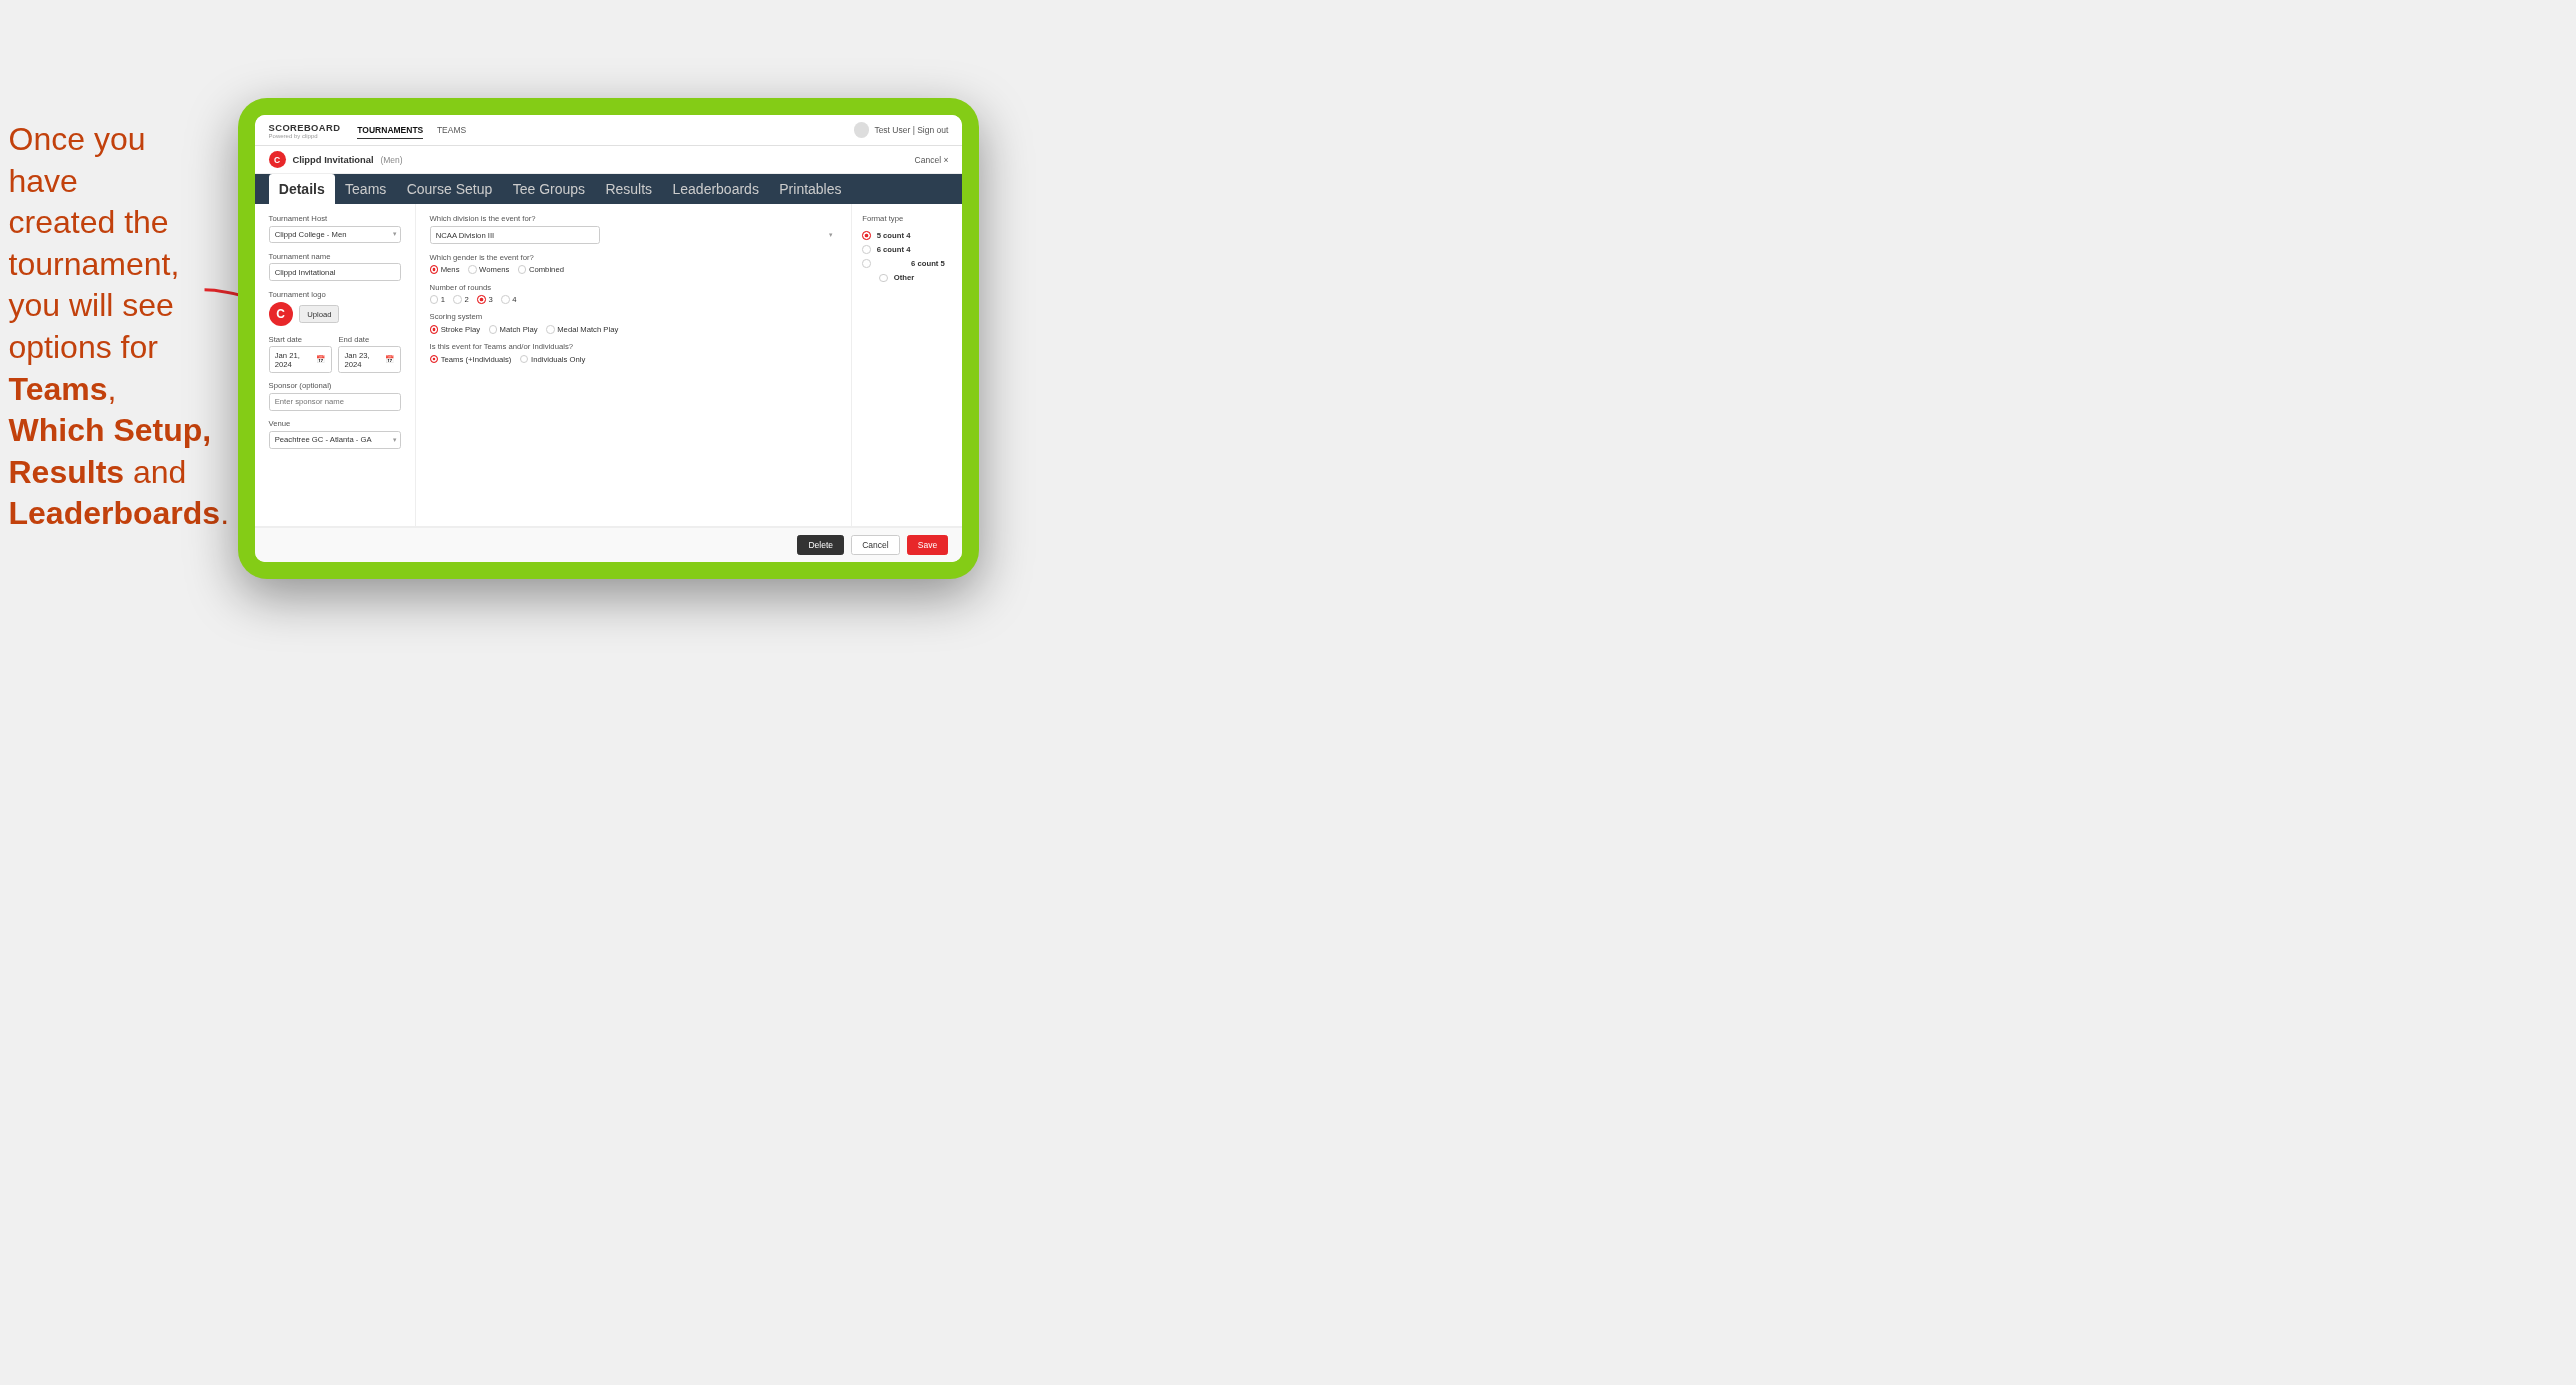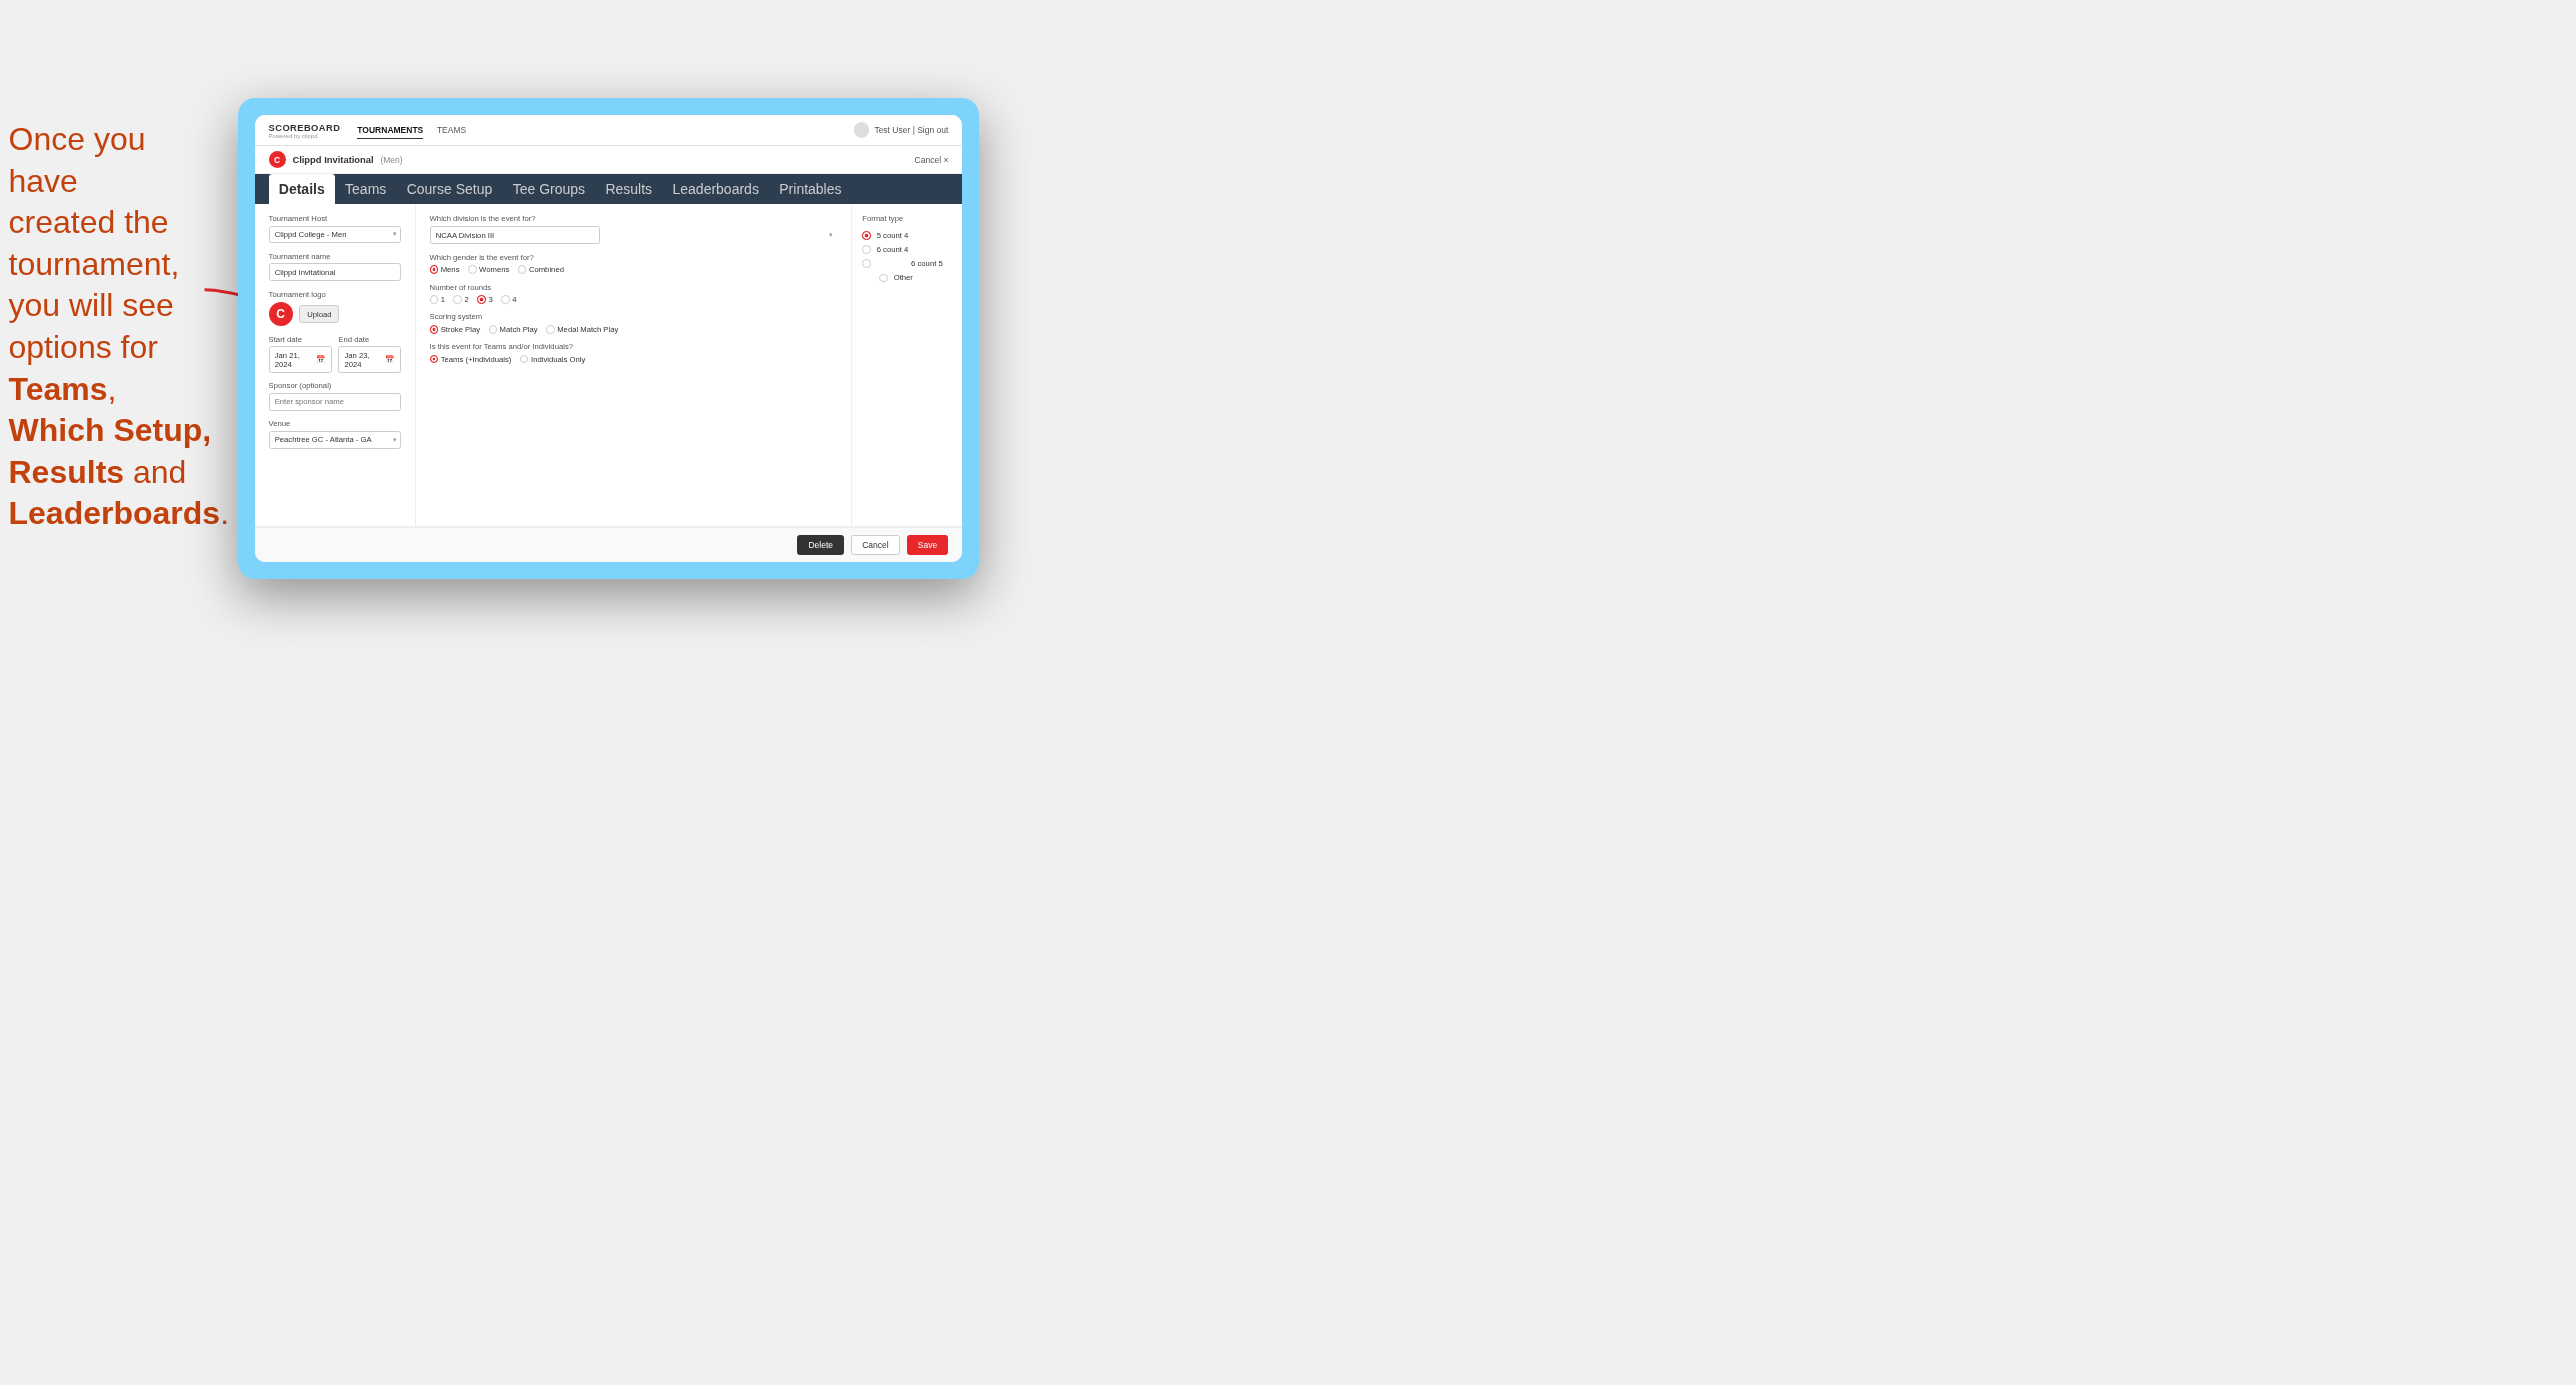--- a/index.html
+++ b/index.html
@@ -38,22 +38,22 @@
       pointer-events: none;
     }
 
     
     .tablet {
       position: absolute;
       left: 238px;
       top: 98px;
       width: 741px;
       height: 481px;
-      background: #7dd3fc;
-      border-radius: 17px;
+      background: #84cc16;
+      border-radius: 29px;
       padding: 17px;
       box-shadow: 0 17px 51px rgba(0,0,0,0.4);
     }
 
     .tablet-screen {
       width: 100%;
       height: 100%;
       background: #fff;
       border-radius: 10.2px;
       overflow: hidden;
@@ -576,21 +576,21 @@
               <div class="radio-circle"></div>
               <span>Individuals Only</span>
             </label>
           </div>
         </div>
 
       </div>
 
       <div class="format-col">
         <div class="section-label">Format type</div>
-        <div style="margin-top:8px;">
+        <div style="margin-top:8px;font-weight:bold;">
           <label class="radio-option" style="margin-bottom:5.1px; display:flex;">
             <div class="radio-circle checked" style="margin-right:3.4px;"></div>
             <span>5 count 4</span>
           </label>
           <label class="radio-option" style="margin-bottom:5.1px; display:flex;">
             <div class="radio-circle" style="margin-right:3.4px;"></div>
             <span>6 count 4</span>
           </label>
           <label class="radio-option" style="margin-bottom:5.1px; display:flex;gap:37px;">
             <div class="radio-circle" style="margin-right:3.4px;"></div>

